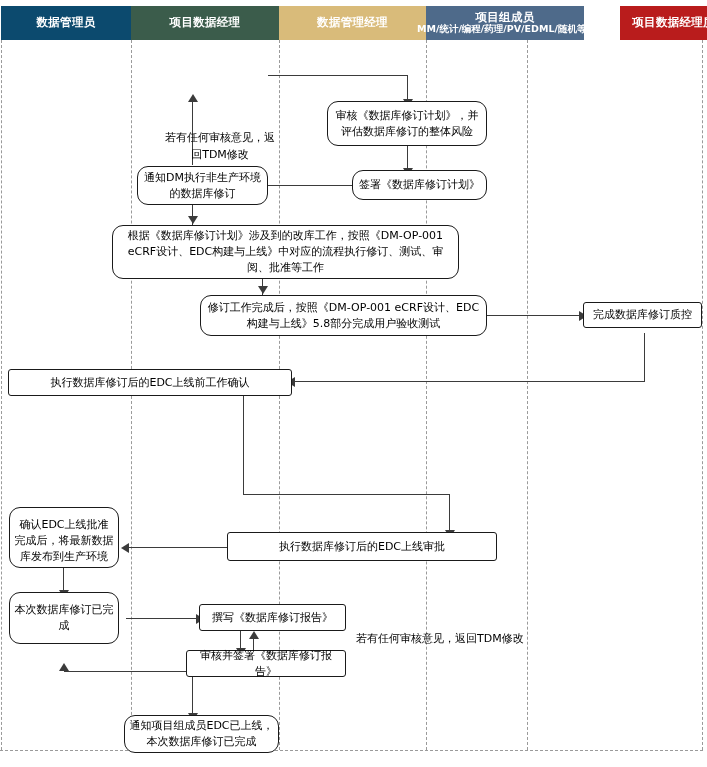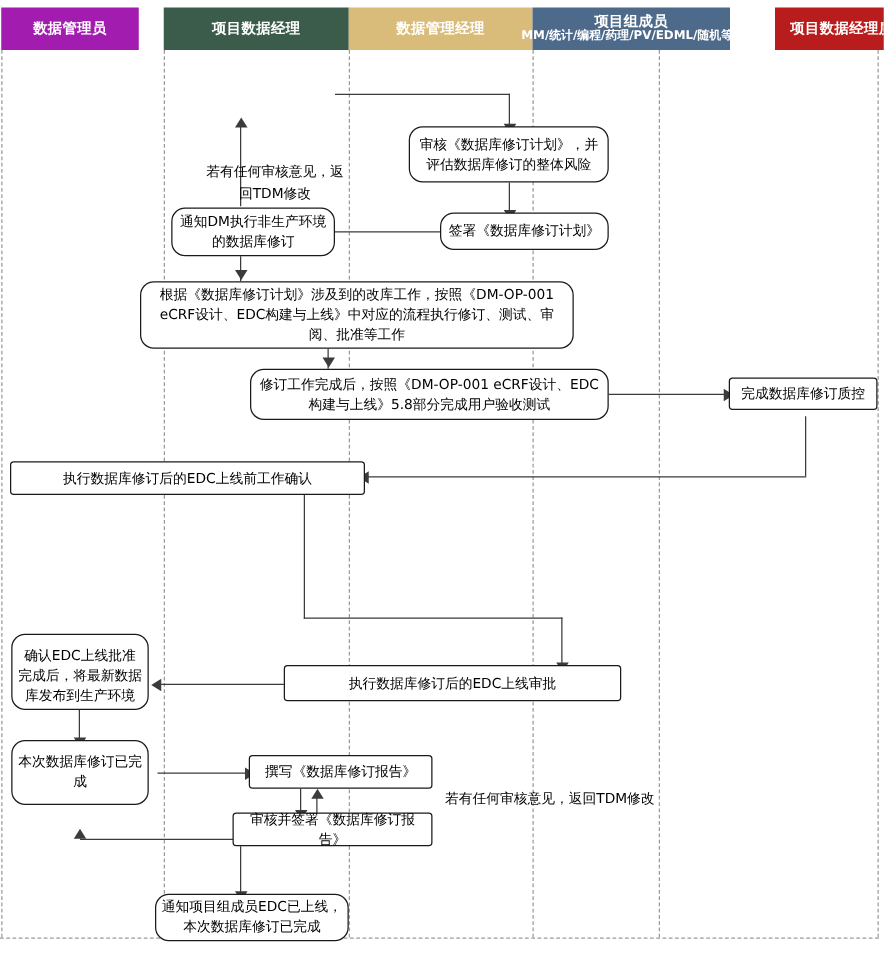--- a/index.html
+++ b/index.html
@@ -58,21 +58,21 @@
   .arw.down{border-left:5px solid transparent;border-right:5px solid transparent;border-top:8px solid #3b3b3b;}
   .arw.up{border-left:5px solid transparent;border-right:5px solid transparent;border-bottom:8px solid #3b3b3b;}
   .arw.left{border-top:5px solid transparent;border-bottom:5px solid transparent;border-right:8px solid #3b3b3b;}
   .arw.right{border-top:5px solid transparent;border-bottom:5px solid transparent;border-left:8px solid #3b3b3b;}
 </style>
 </head>
 <body>
 
 <div id="canvas">
 
-  <div class="lane-header" style="left:1px;width:110px;background:#a21caf;">
+  <div class="lane-header" style="left:1px;width:130px;background:#0c4a6e;">
     <span class="lh-inner">
       <span class="lh-l1">数据管理员</span>
     </span>
   </div>
 
   <div class="lane-header" style="left:131px;width:148px;background:#3b5c4b;">
     <span class="lh-inner">
       <span class="lh-l1">项目数据经理</span>
     </span>
   </div>

